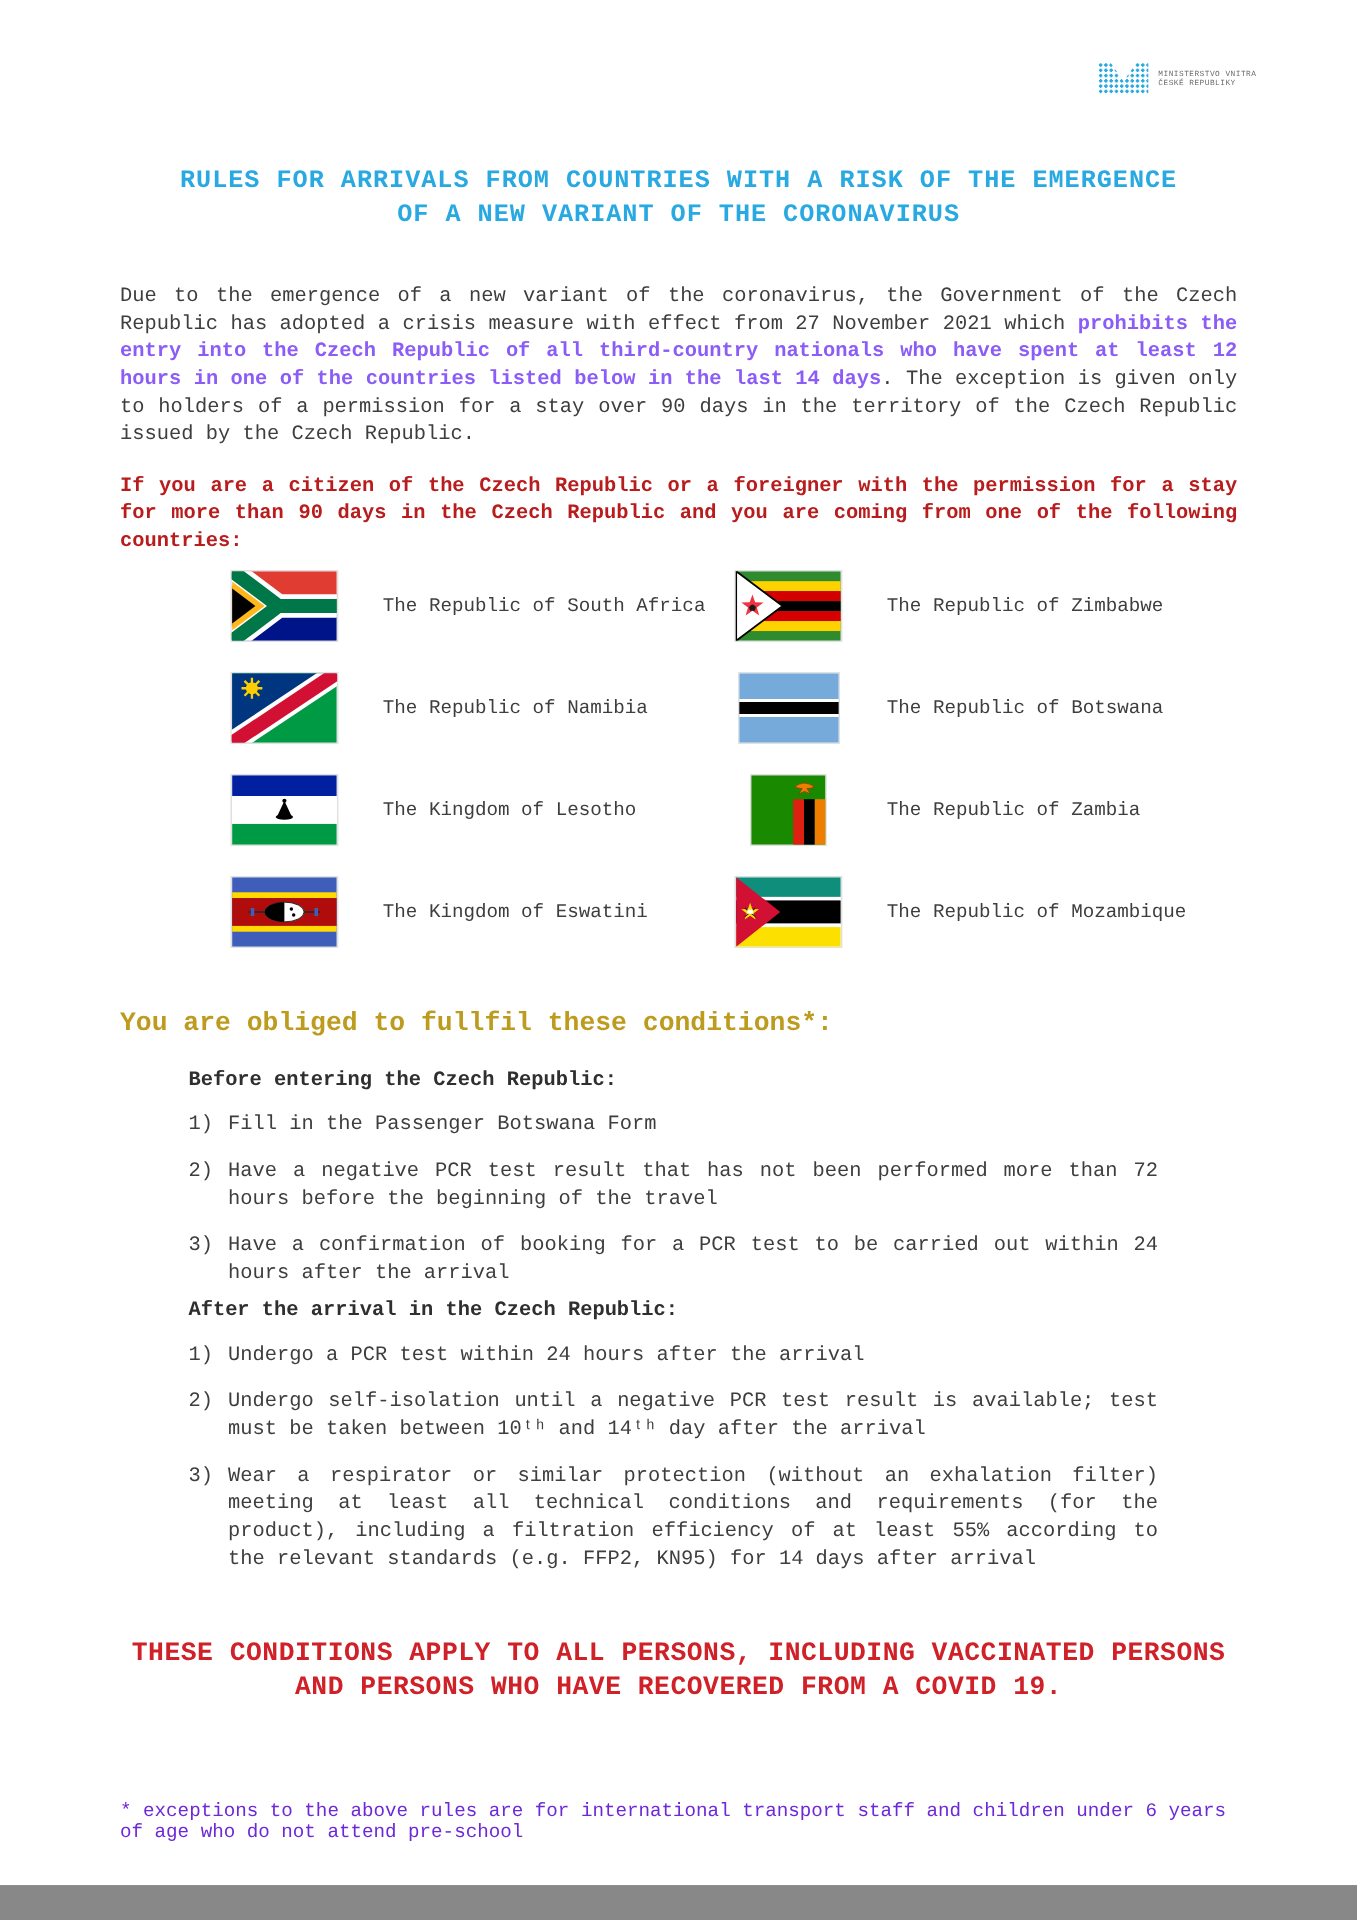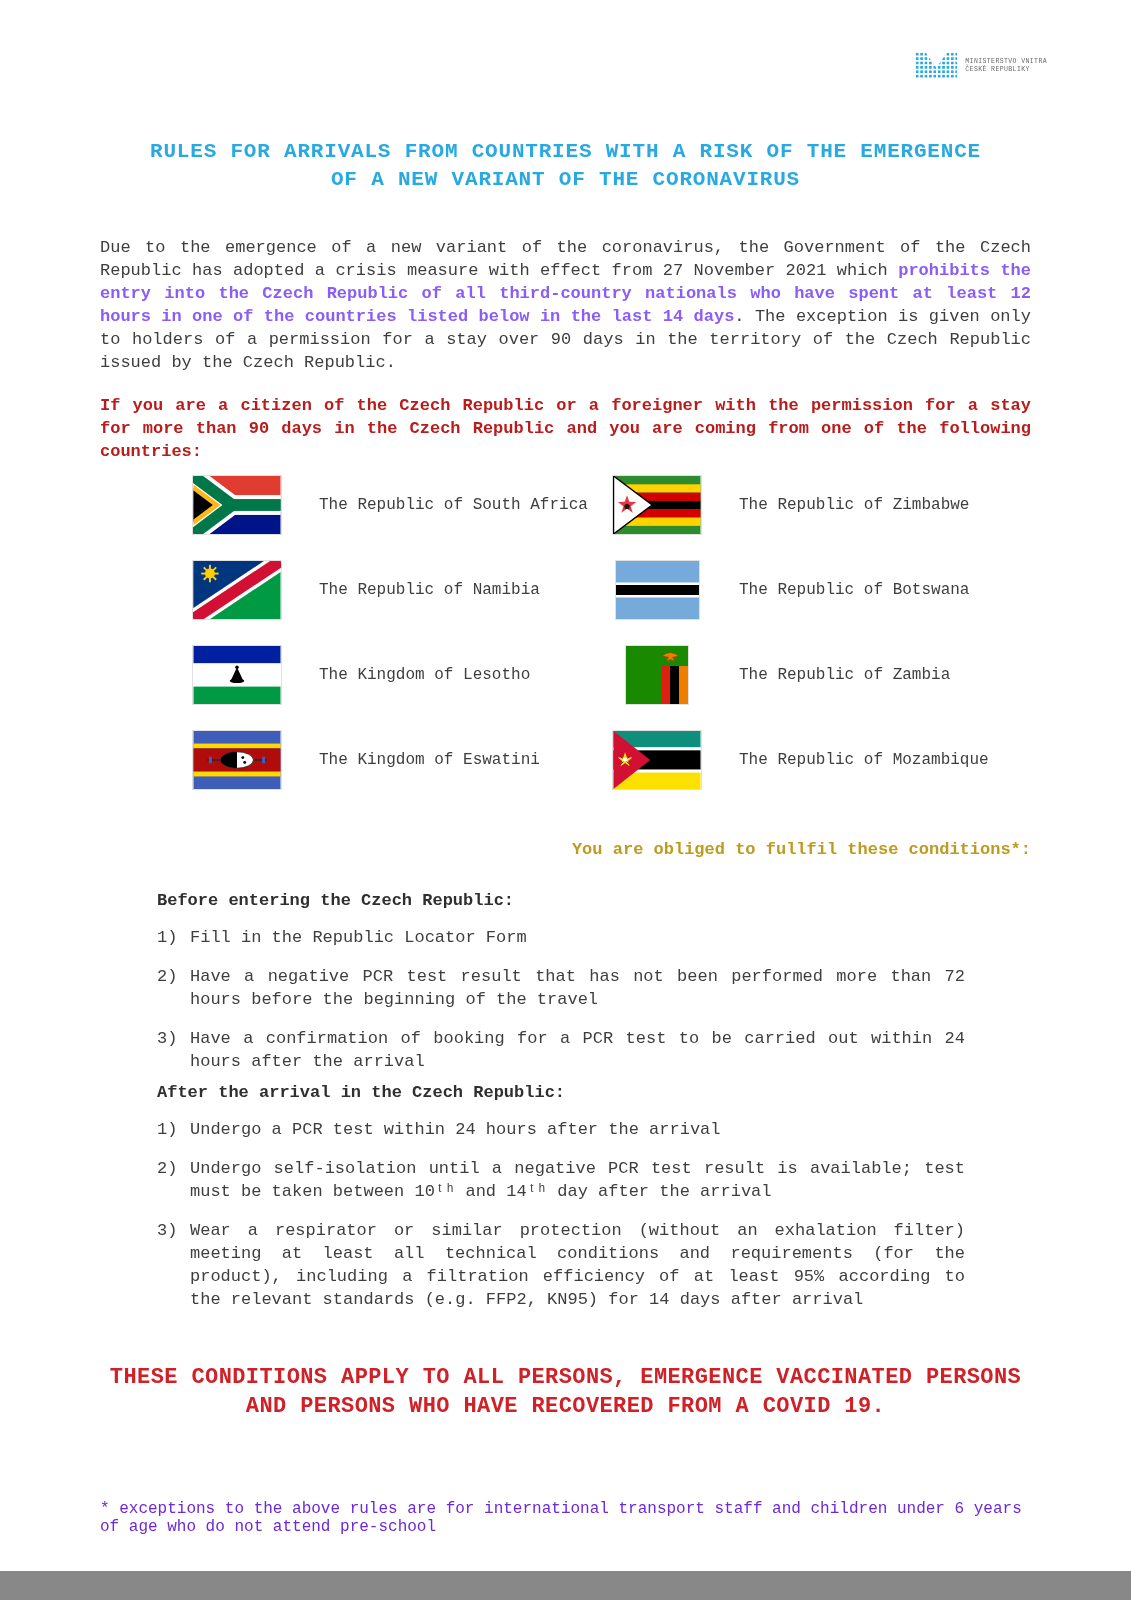--- a/index.html
+++ b/index.html
@@ -41,21 +41,21 @@
   
   .flags { position:absolute; top:476px; left:193px; width:845px; }
   .flag-row { display:flex; margin-bottom:27px; }
   .flag-cell { display:flex; align-items:center; width:420px; }
   .flag-box { width:88px; height:58px; display:flex; align-items:center; justify-content:center; flex:0 0 88px; }
   .flag-box svg { box-shadow:0 0 0 1px rgba(0,0,0,.12); }
   .flag-label { margin-left:38px; font-size:16px; color:#3e3e3e; white-space:nowrap; }
   
   .obligation {
     position:absolute; top:840px; left:100px; width:931px;
-    font-size:17px; font-weight:bold; color:#bd9b1e;text-align:right;
+    font-size:22px; font-weight:bold; color:#bd9b1e;
   }
   .sub-h { position:absolute; left:157px; font-size:17px; font-weight:bold; color:#2f2f2f; }
   .before-h { top:891px; } .after-h { top:1083px; }
   .num-list { position:absolute; left:157px; width:808px; }
   .before-list { top:926px; } .after-list { top:1118px; }
   .num-item { display:flex; margin-bottom:16px; font-size:17px; line-height:23px; }
   .num-item .num { flex:0 0 33px; }
   .num-item .txt { flex:1; text-align:justify; }
   
   .notice {
@@ -224,21 +224,21 @@
     </div>
 
   </div>
 
   <p class="obligation">You are obliged to fullfil these conditions*:</p>
 
   <p class="sub-h before-h">Before entering the Czech Republic:</p>
   <div class="num-list before-list">
     <div class="num-item">
       <span class="num">1)</span>
-      <span class="txt">Fill in the Republic Locator Form</span>
+      <span class="txt">Fill in the Passenger Botswana Form</span>
     </div>
     <div class="num-item">
       <span class="num">2)</span>
       <span class="txt">Have a negative PCR test result that has not been performed more than 72 hours before the beginning of the travel</span>
     </div>
     <div class="num-item">
       <span class="num">3)</span>
       <span class="txt">Have a confirmation of booking for a PCR test to be carried out within 24 hours after the arrival</span>
     </div>
   </div>
@@ -248,24 +248,24 @@
     <div class="num-item">
       <span class="num">1)</span>
       <span class="txt">Undergo a PCR test within 24 hours after the arrival</span>
     </div>
     <div class="num-item">
       <span class="num">2)</span>
       <span class="txt">Undergo self-isolation until a negative PCR test result is available; test must be taken between 10ᵗʰ and 14ᵗʰ day after the arrival</span>
     </div>
     <div class="num-item">
       <span class="num">3)</span>
-      <span class="txt">Wear a respirator or similar protection (without an exhalation filter) meeting at least all technical conditions and requirements (for the product), including a filtration efficiency of at least 95% according to the relevant standards (e.g. FFP2, KN95) for 14 days after arrival</span>
+      <span class="txt">Wear a respirator or similar protection (without an exhalation filter) meeting at least all technical conditions and requirements (for the product), including a filtration efficiency of at least 55% according to the relevant standards (e.g. FFP2, KN95) for 14 days after arrival</span>
     </div>
   </div>
 
   <div class="notice">
-    <div>THESE CONDITIONS APPLY TO ALL PERSONS, EMERGENCE VACCINATED PERSONS</div>
+    <div>THESE CONDITIONS APPLY TO ALL PERSONS, INCLUDING VACCINATED PERSONS</div>
     <div>AND PERSONS WHO HAVE RECOVERED FROM A COVID 19.</div>
   </div>
 
   <p class="footnote">* exceptions to the above rules are for international transport staff and children under 6 years of age who do not attend pre-school</p>
 
 </div>
 
 </body></html>

